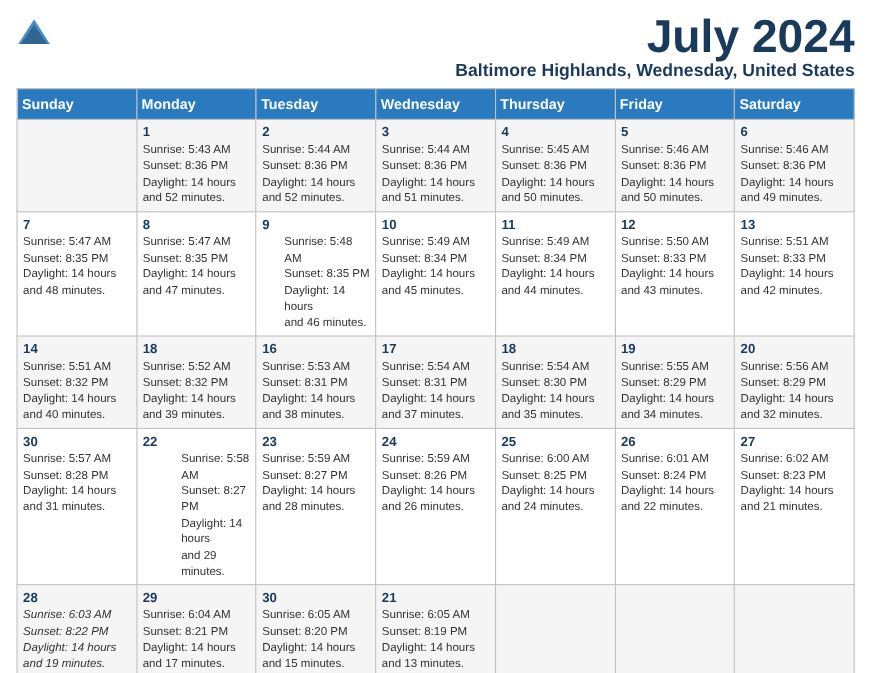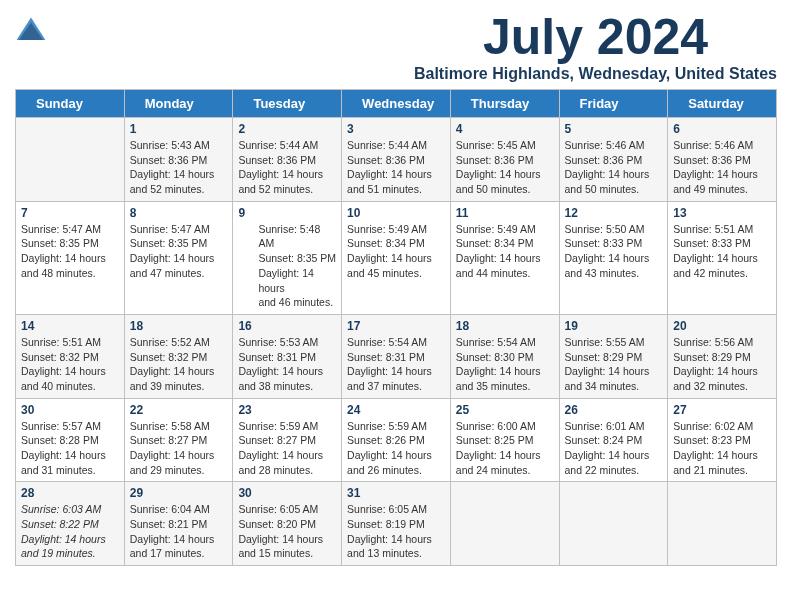--- a/index.html
+++ b/index.html
@@ -30,42 +30,41 @@
     .logo-text .blue { color: #2a7abf; }
     .logo-icon {
       width: 32px;
       height: 28px;
       margin-right: 4px;
     }
     .title-area {
       text-align: right;
     }
     .month-title {
-      font-size: 50px;
+      font-size: 42px;
       font-weight: bold;
       color: #1a3a5c;
       line-height: 1.1;
-      text-align: center;
     }
     .location-title {
       font-size: 16px;
       color: #1a3a5c;
       font-weight: bold;
     }
     table {
       width: 100%;
       border-collapse: collapse;
       table-layout: fixed;
     }
     thead tr th {
       background-color: #2a7abf;
       color: #fff;
       font-size: 13px;
       font-weight: bold;
-      padding: 6px 20px;
+      padding: 6px 4px;
       text-align: left;
       border: 1px solid #c0c0c0;
     }
     tbody tr td {
       border: 1px solid #c0c0c0;
       vertical-align: top;
       padding: 4px 5px;
       font-size: 10.5px;
       color: #333;
       height: 80px;
@@ -268,21 +267,21 @@
       <tr>
         <td>
           <span class="day-number">30</span>
           <div class="day-info" style="white-space: pre-line;">Sunrise: 5:57 AM
 Sunset: 8:28 PM
 Daylight: 14 hours
 and 31 minutes.</div>
         </td>
         <td>
           <span class="day-number">22</span>
-          <div class="day-info" style="white-space: pre-line;">Sunrise: 5:58 AM
+          <div class="day-info" style="white-space: pre-line; margin-left: 35px;">Sunrise: 5:58 AM
 Sunset: 8:27 PM
 Daylight: 14 hours
 and 29 minutes.</div>
         </td>
         <td>
           <span class="day-number">23</span>
           <div class="day-info" style="white-space: pre-line;">Sunrise: 5:59 AM
 Sunset: 8:27 PM
 Daylight: 14 hours
 and 28 minutes.</div>
@@ -332,21 +331,21 @@
 and 17 minutes.</div>
         </td>
         <td>
           <span class="day-number">30</span>
           <div class="day-info" style="white-space: pre-line;">Sunrise: 6:05 AM
 Sunset: 8:20 PM
 Daylight: 14 hours
 and 15 minutes.</div>
         </td>
         <td>
-          <span class="day-number">31</span>
+          <span class="day-number">21</span>
           <div class="day-info" style="white-space: pre-line;">Sunrise: 6:05 AM
 Sunset: 8:19 PM
 Daylight: 14 hours
 and 13 minutes.</div>
         </td>
         <td></td>
         <td></td>
         <td></td>
       </tr>
     </tbody>

